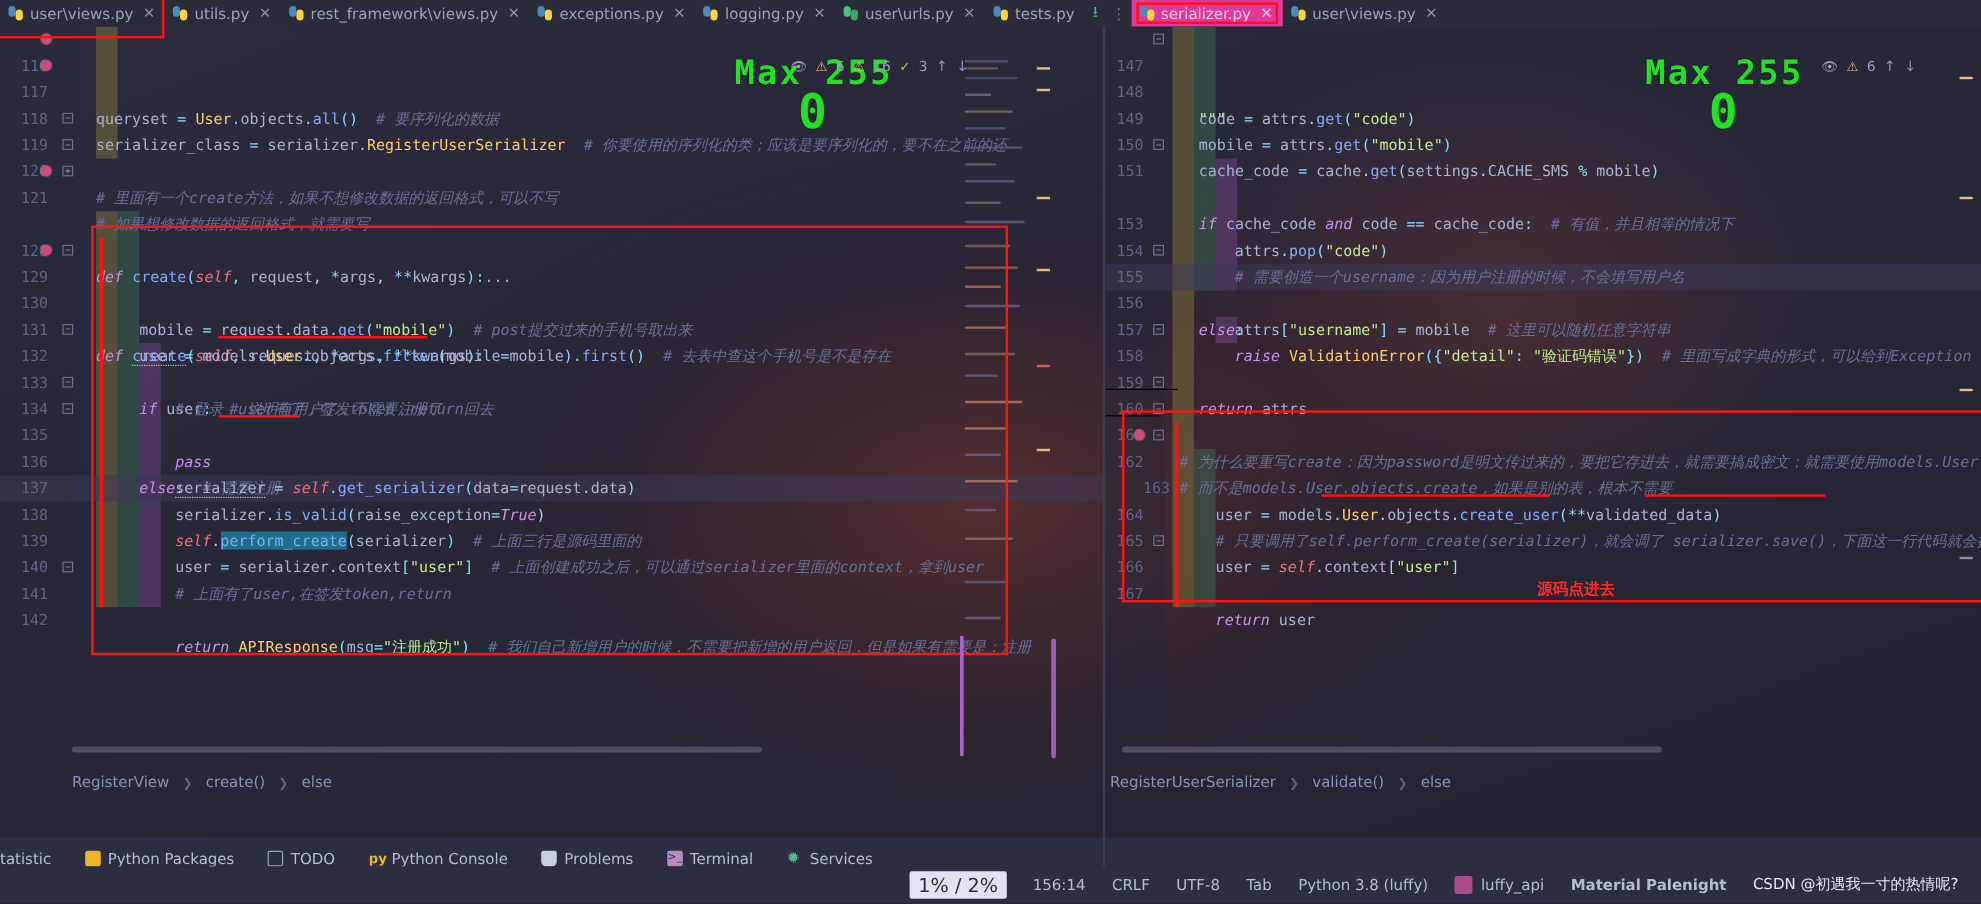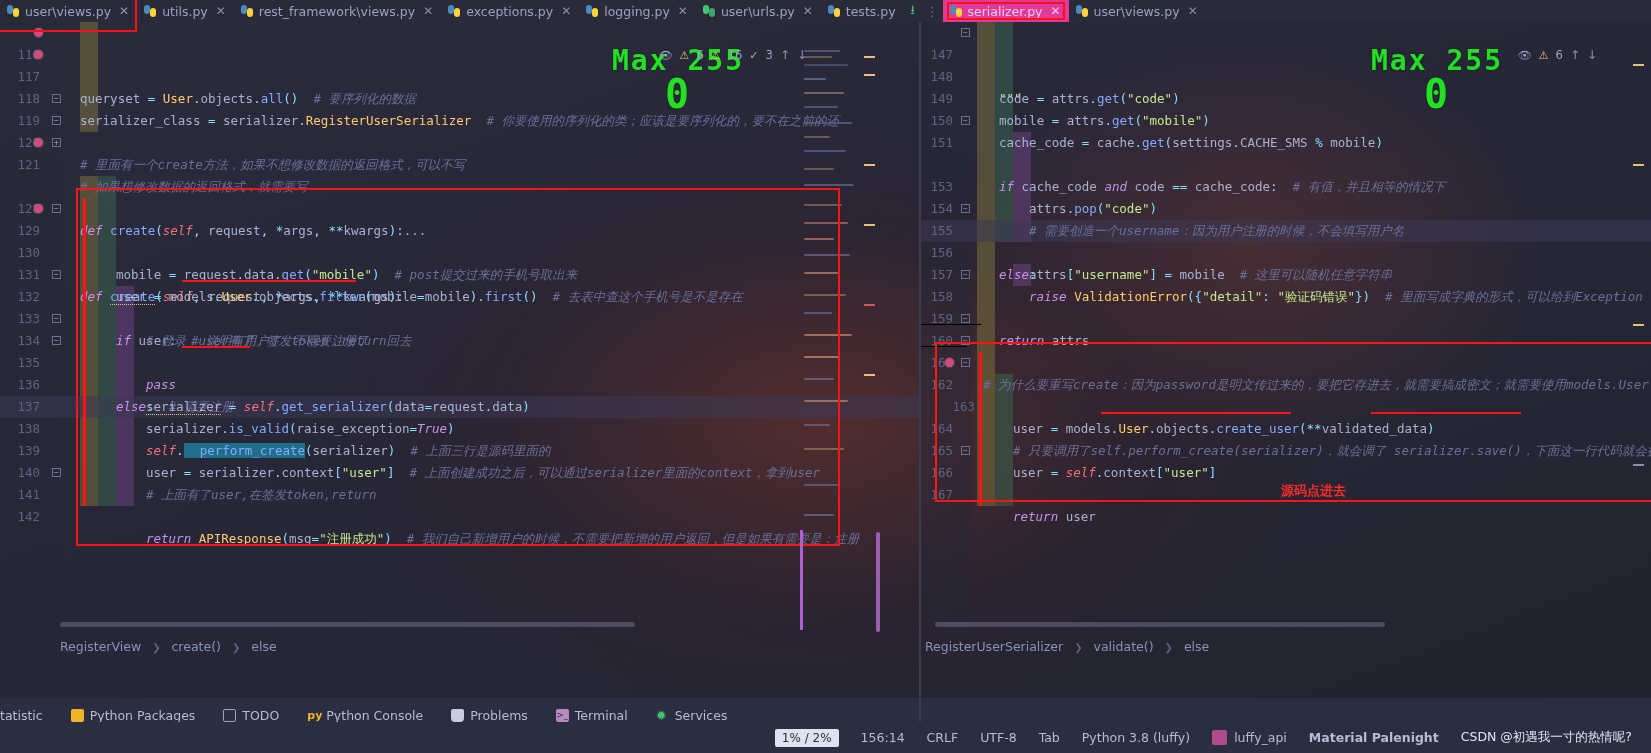--- a/index.html
+++ b/index.html
@@ -98,21 +98,21 @@
   
   .kw   { color:#c792ea; font-style:italic; }
   .fn   { color:#82aaff; }
   .id   { color:#a9b2d0; }
   .self { color:#f07178; font-style:italic; }
   .str  { color:#c3e88d; }
   .op   { color:#89ddff; }
   .cm   { color:#697098; font-style:italic; }
   .cls  { color:#ffcb6b; }
   .err-underline { border-bottom: 1px dotted #e5c07b; }
-  .hl-teal { background:#1f6f8b;padding-left:16px; }
+  .hl-teal { background:#1f6f8b; }
   
   .redbox-abs { position:absolute; border:2px solid #ff1414; pointer-events:none; z-index:4; }
   .redline { position:absolute; height:2px; background:#ff1414; z-index:4; }
   .redtext { position:absolute; color:#ff2a2a; font-size:13px; font-family:"DejaVu Sans", sans-serif; z-index:4; }
   
   .maxmark {
     position:absolute; color:#22e022; font-weight:bold;
     font-family:"DejaVu Sans Mono", monospace;
     letter-spacing:2px; z-index:3; text-shadow: 0 0 2px rgba(0,0,0,0.4);
   }
@@ -130,42 +130,42 @@
   .arrowbtn { color:#8d93b5; font-size:12px; }
   
   .markstrip { position:absolute; top:22px; width:16px; height:612px; }
   .mk { position:absolute; left:2px; width:11px; height:2px; }
   .scrollthumb { position:absolute; width:4px; border-radius:2px; }
   
   .minimap { position:absolute; top:22px; width:62px; height:612px; opacity:0.75; }
   .mml { position:absolute; height:2px; border-radius:1px; }
   
   .crumbs {
-    position:absolute; height:22px; line-height:22px;
+    position:absolute; height:22px; line-height:32px;
     font-size:12.5px; color:#8992b8;
   }
   .crumbs .sep { color:#5d6383; padding:0 7px; font-size:10px; }
   
   #toolbar {
     position:absolute; left:0; bottom:31px; width:1651px; height:24px;
     background:#2b2e40; display:flex; align-items:center;
     font-size:12.5px; color:#b6bcd6;
   }
   .twitem { display:flex; align-items:center; gap:6px; padding:0 14px;margin-top:11px; }
   .twicon { width:13px; height:13px; display:inline-block; position:relative; flex:none; }
   
   #statusbar {
     position:absolute; left:0; bottom:0; width:1651px; height:31px;
     background:#2b2e40; display:flex; align-items:center; justify-content:flex-end;
     font-size:12.5px; color:#b6bcd6; padding-right:8px; gap:0;
   }
   .sbitem { padding:0 11px; white-space:nowrap; }
   .sbbadge {
     background:#dfe3f0; color:#2b2e40; border-radius:2px;
-    padding:2px 7px; font-size:12px;
+    padding:2px 7px; font-size:16px;
   }
   .sbsq { width:15px; height:15px; border-radius:2px; display:inline-block; }
 </style>
 </head>
 <body>
 
 <div id="app">
 
   <div id="tabbar">
     <div class="tab redoutline" style="position:relative;">
@@ -460,20 +460,21 @@
         <span class="lnum" style="width:32px;">159</span>
       </div>
       <div class="ln" style="top:286px;">
         <span class="lnum" style="width:32px;">160</span>
         <span class="foldmark" style="left:40px; top:6px;">−</span>
         <span class="code" style="left:62px;"><span class="cm"># 为什么要重写create：因为password是明文传过来的，要把它存进去，就需要搞成密文；就需要使用models.User.o</span></span>
       </div>
       <div class="ln" style="top:308px;">
         <span class="lnum" style="width:32px;">161</span>
         <span class="foldmark" style="left:40px; top:6px;">−</span>
+        <span class="code" style="left:62px;"><span class="cm"># 而不是models.User.objects.create，如果是别的表，根本不需要</span></span>
       </div>
       <div class="ln" style="top:330px;">
         <span class="lnum" style="width:32px;">162</span>
         <span class="bpdot" style="left:24px; top:6px;"></span>
         <span class="foldmark" style="left:40px; top:6px;">−</span>
       </div>
       <div class="ln" style="top:352px;">
         <span class="lnum" style="width:32px;margin-left:22px;">163</span>
         <span class="code" style="left:92px;"><span class="id">user</span> <span class="op">=</span> <span class="id">models</span><span class="op">.</span><span class="cls">User</span><span class="op">.</span><span class="id">objects</span><span class="op">.</span><span class="fn">create_user</span><span class="op">(**</span><span class="id">validated_data</span><span class="op">)</span></span>
       </div>

